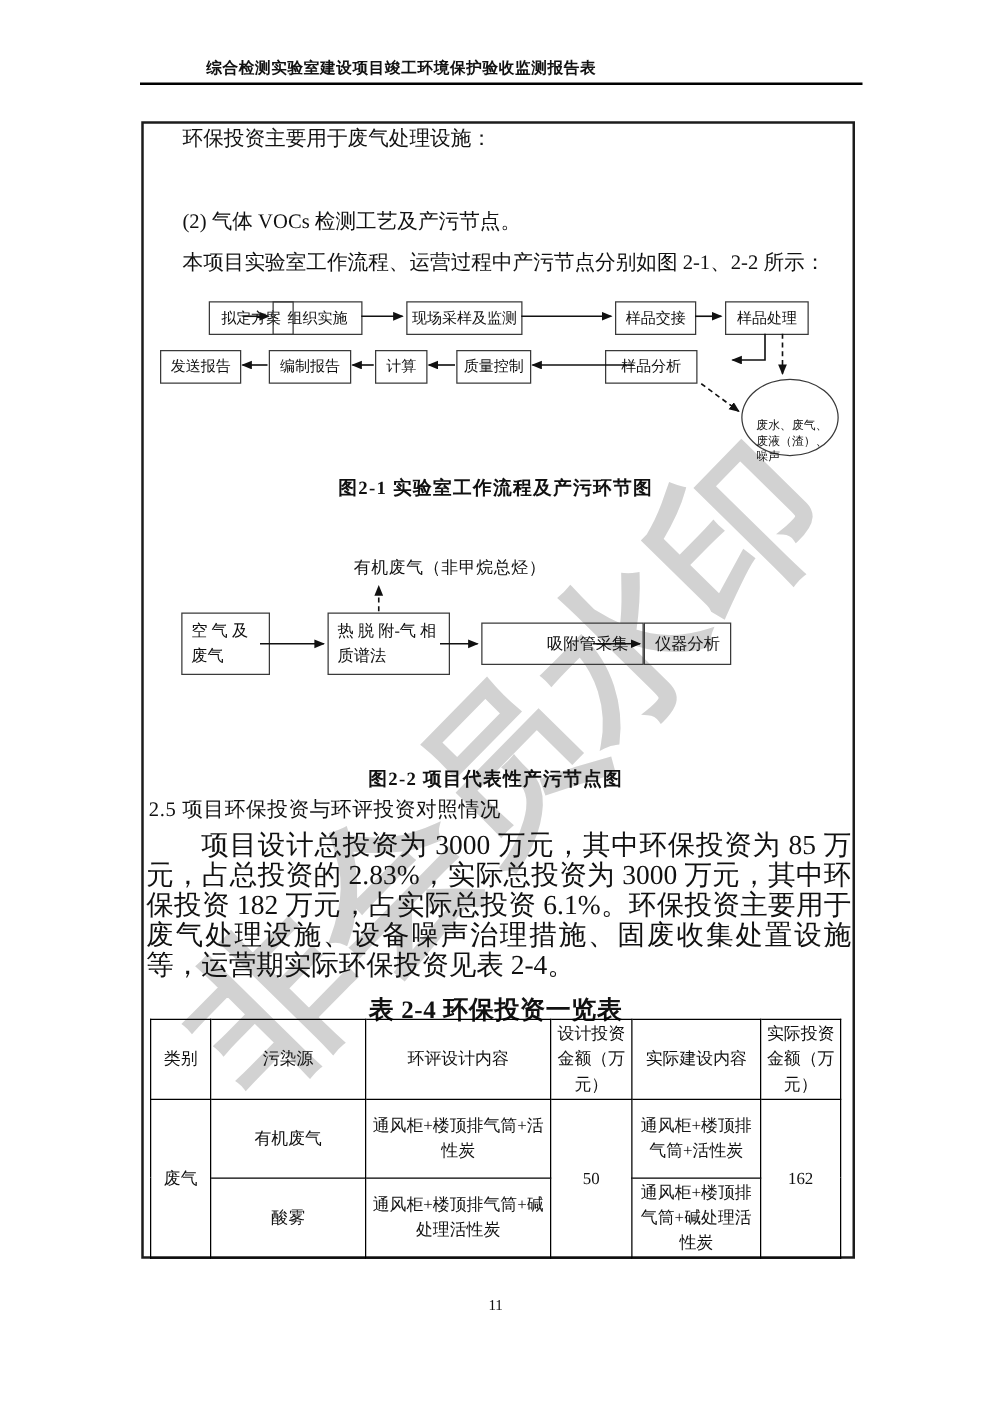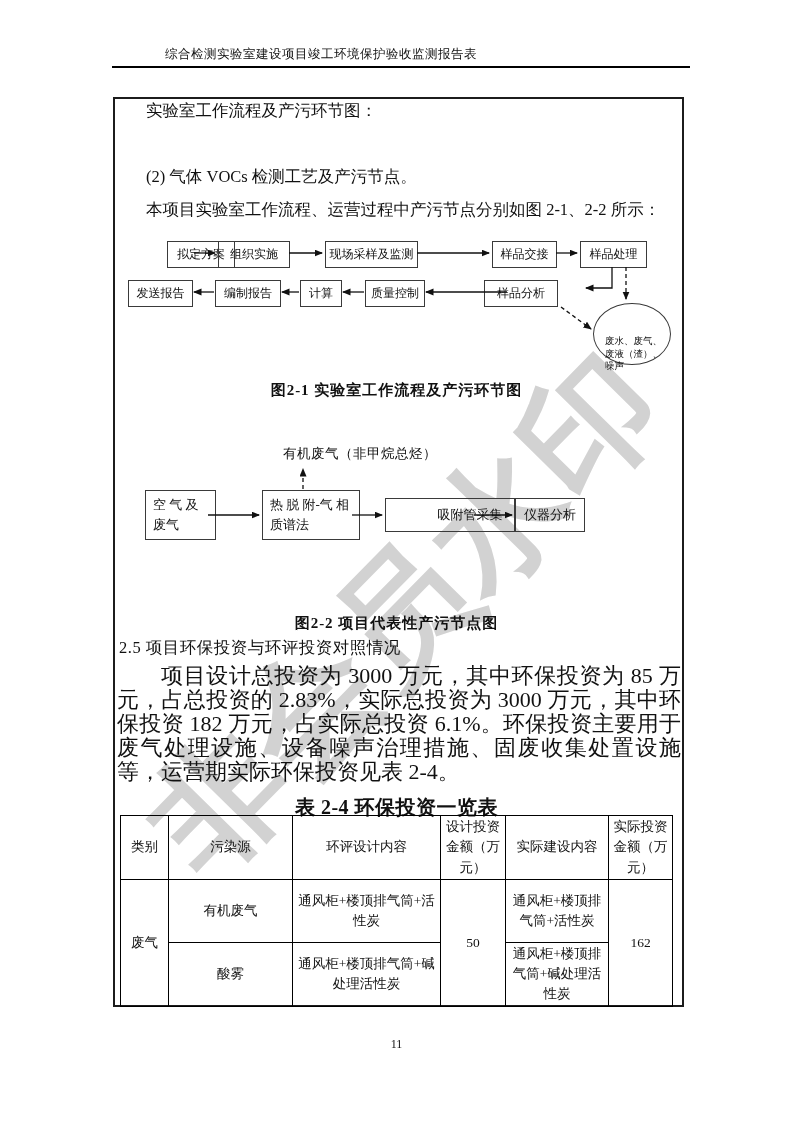--- a/index.html
+++ b/index.html
@@ -5,21 +5,21 @@
   html,body{margin:0;padding:0;}
   body{background:#ffffff;font-family:"Liberation Serif","DejaVu Serif",serif;color:#111;}
   .page{position:relative;width:793px;height:1122px;background:#fff;overflow:hidden;}
   .abs{position:absolute;}
   .layer{z-index:2;}
   
   .watermark{left:25px;top:535px;width:760px;height:160px;line-height:160px;
     text-align:center;font-size:132px;font-weight:bold;color:#d2d2d2;
     transform:rotate(-45.5deg);z-index:1;white-space:nowrap;user-select:none;}
   
-  .doc-title{top:46px;left:0;width:642px;text-align:center;font-size:12.5px;font-weight:normal;letter-spacing:.5px;}
+  .doc-title{top:46px;left:0;width:642px;text-align:center;font-size:12.5px;font-weight:bold;letter-spacing:.5px;}
   .header-rule{top:66px;left:112px;width:578px;height:2px;background:#000;}
   
   .outer-box{left:113px;top:97px;width:567px;height:906px;border:2px solid #1c1c1c;background:transparent;}
   
   .intro-line{left:146px;width:525px;font-size:16.5px;line-height:24px;white-space:nowrap;}
   
   .fbox{border:1px solid #3a3a3a;display:flex;align-items:center;justify-content:center;
     font-size:12px;text-align:center;background:transparent;line-height:1.25;}
   .fbox2{border:1px solid #3a3a3a;font-size:13px;background:transparent;
     display:flex;align-items:center;}
@@ -47,21 +47,21 @@
 
 <div class="page">
 
   <div class="abs watermark">非会员水印</div>
 
   <div class="abs doc-title layer">综合检测实验室建设项目竣工环境保护验收监测报告表</div>
   <div class="abs header-rule layer"></div>
 
   <div class="abs outer-box layer"></div>
 
-  <div class="abs intro-line layer" style="top:99px;">实验室工作流程及产污环节图：</div>
+  <div class="abs intro-line layer" style="top:99px;">环保投资主要用于废气处理设施：</div>
   <div class="abs intro-line layer" style="top:165px;">(2) 气体 VOCs 检测工艺及产污节点。</div>
   <div class="abs intro-line layer" style="top:198px;">本项目实验室工作流程、运营过程中产污节点分别如图 2-1、2-2 所示：</div>
 
   <div class="abs fbox layer" style="left:128px;top:241px;width:66px;height:25px;margin-left:39px;">拟定方案</div>
   <div class="abs fbox layer" style="left:218px;top:241px;width:70px;height:25px;">组织实施</div>
   <div class="abs fbox layer" style="left:325px;top:241px;width:91px;height:25px;">现场采样及监测</div>
   <div class="abs fbox layer" style="left:492px;top:241px;width:63px;height:25px;">样品交接</div>
   <div class="abs fbox layer" style="left:580px;top:241px;width:65px;height:25px;">样品处理</div>
 
   <div class="abs fbox layer" style="left:128px;top:280px;width:63px;height:25px;">发送报告</div>

